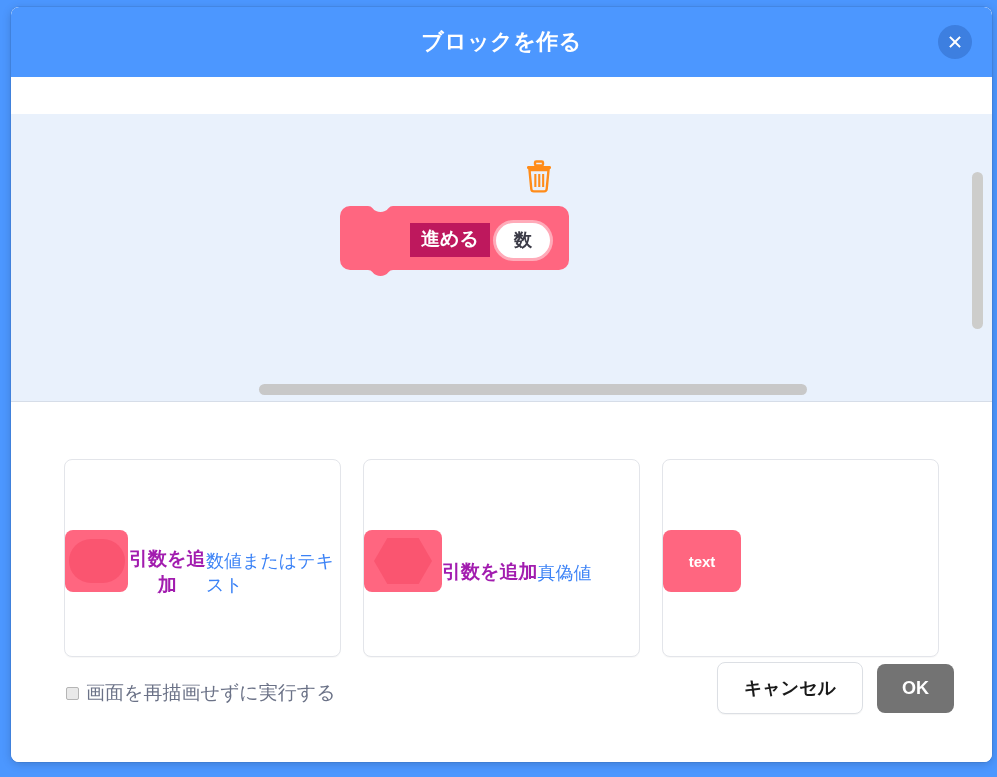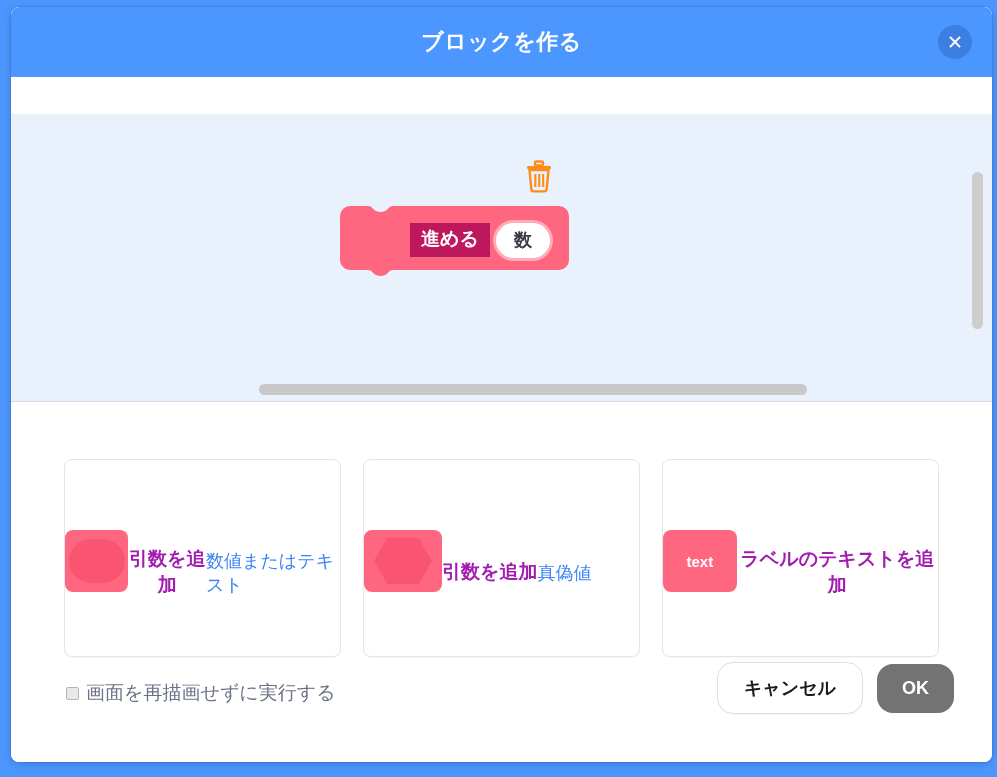--- a/index.html
+++ b/index.html
@@ -246,21 +246,21 @@
     position: absolute;
     right: 38px;
     bottom: 48px;
     display: flex;
     align-items: center;
     gap: 14px;
   }
   .btn {
     font-size: 18px;
     font-weight: bold;
-    border-radius: 16px;
+    border-radius: 8px;
     padding: 13px 26px;
     cursor: pointer;
     border: 1px solid transparent;
     box-sizing: border-box;
   }
   .btn-cancel {
     background: #ffffff;
     color: #1a1a1a;
     border: 1px solid #dcdfe4;
     box-shadow: 0 1px 1px rgba(0,0,0,0.04);
@@ -350,21 +350,20 @@
           <div class="shape-hex"></div>
         </div>
         <div class="opt-title">引数を追加</div>
         <div class="opt-sub">真偽値</div>
       </div>
 
       <div class="option-card">
         <div class="opt-icon">
           <div class="shape-text">text</div>
         </div>
-        <div class="opt-title">ラベルのテキストを追加</div>
         <div class="opt-sub"></div>
       </div>
 
     </div>
 
     <div class="check-row">
       <div class="check-box"></div>
       <div class="check-label">画面を再描画せずに実行する</div>
     </div>
 

